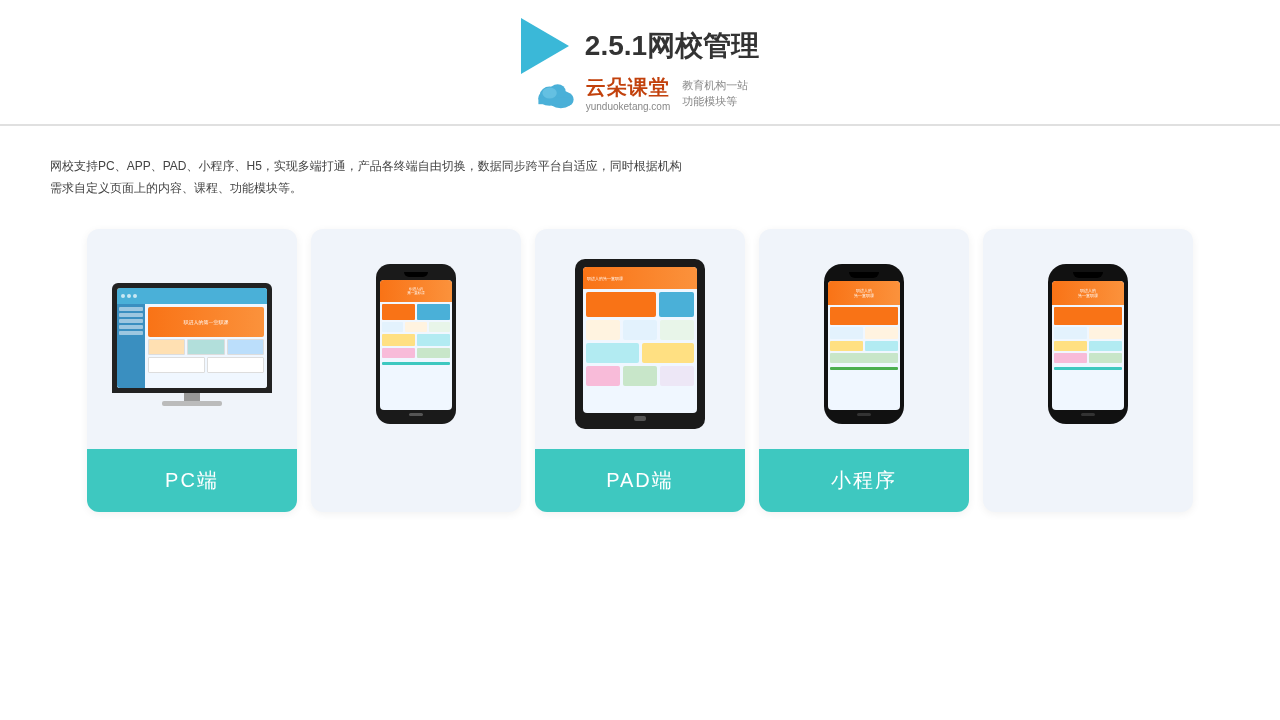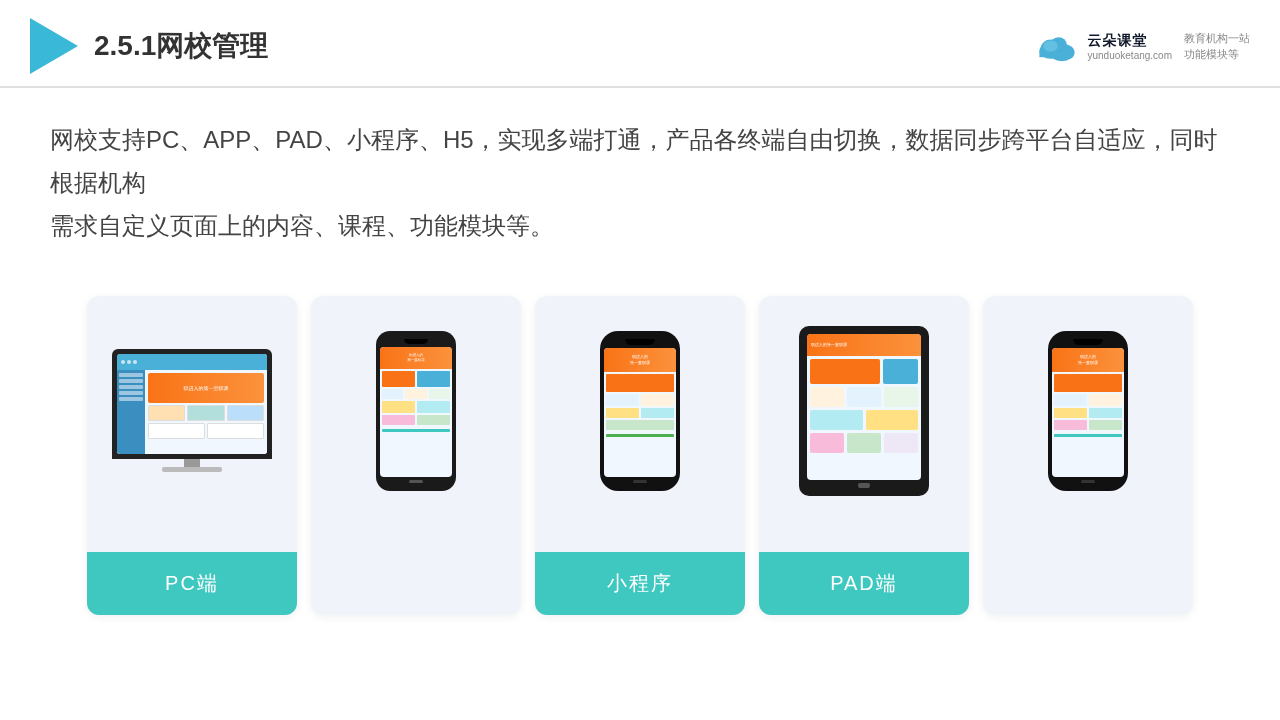--- a/index.html
+++ b/index.html
@@ -12,20 +12,21 @@
       position: relative;
     }
 
     
     .header {
       display: flex;
       align-items: center;
       justify-content: space-between;
       padding: 18px 30px 12px 30px;
       border-bottom: 2px solid #e0e0e0;
+      flex-direction: column;
     }
     .header-left {
       display: flex;
       align-items: center;
       gap: 16px;
     }
     .logo-triangle {
       width: 0;
       height: 0;
       border-top: 28px solid transparent;
@@ -50,58 +51,57 @@
     .cloud-icon {
       width: 48px;
       height: 32px;
     }
     .brand-text-right {
       display: flex;
       flex-direction: column;
       align-items: flex-start;
     }
     .brand-name {
-      font-size: 14px;
-      color: #0f172a;
+      font-size: 20px;
+      color: #c2410c;
       font-weight: bold;
       letter-spacing: 1px;
     }
     .brand-url {
       font-size: 10px;
       color: #888;
     }
 
     
     .content {
       padding: 30px 50px 20px 50px;
     }
     .description {
-      font-size: 24px;
+      font-size: 12px;
       color: #444;
       line-height: 1.8;
-      margin-bottom: 48px;
+      margin-bottom: 30px;
     }
 
     
     .cards-row {
       display: flex;
       gap: 14px;
       justify-content: center;
       margin-top: 10px;
     }
     .card {
       background: #f0f4fa;
       border-radius: 12px;
       width: 210px;
       display: flex;
       flex-direction: column;
       align-items: center;
       overflow: hidden;
       box-shadow: 0 2px 8px rgba(0,0,0,0.06);
-      gap: 36px;
     }
     .card-image-area {
       width: 100%;
       height: 220px;
       display: flex;
       align-items: center;
       justify-content: center;
       padding: 20px 10px 10px 10px;
     }
     .card-label {
@@ -444,52 +444,20 @@
               <div style="height:3px;background:#3ec8c0;border-radius:1px;margin-top:2px;"></div>
             </div>
           </div>
           <div class="phone-home"></div>
         </div>
       </div>
     </div>
 
     <div class="card">
       <div class="card-image-area">
-        <div class="phone-mockup" style="background:#111;border-radius:18px;">
-          <div class="phone-notch" style="width:30px;height:6px;border-radius:0 0 8px 8px;"></div>
-          <div class="phone-screen">
-            <div class="phone-screen-top" style="height:24px;">
-              <span class="phone-screen-text" style="font-size:4px;">职进人的<br>第一堂职课</span>
-            </div>
-            <div class="phone-screen-body">
-              <div class="phone-row">
-                <div class="phone-block" style="background:#f97316;height:18px;flex:2;"></div>
-              </div>
-              <div class="phone-row">
-                <div class="phone-block" style="background:#e3f2fd;height:12px;"></div>
-                <div class="phone-block" style="background:#fff3e0;height:12px;"></div>
-              </div>
-              <div class="phone-row">
-                <div class="phone-block" style="background:#ffe082;height:10px;"></div>
-                <div class="phone-block" style="background:#b2ebf2;height:10px;"></div>
-              </div>
-              <div class="phone-row">
-                <div class="phone-block" style="background:#c8e6c9;height:10px;"></div>
-              </div>
-              <div style="height:3px;background:#4caf50;border-radius:1px;margin-top:2px;"></div>
-            </div>
-          </div>
-          <div class="phone-home" style="background:#333;"></div>
-        </div>
-      </div>
-      <div class="card-label">小程序</div>
-    </div>
-
-    <div class="card">
-      <div class="card-image-area">
         <div class="tablet-mockup">
           <div class="tablet-screen">
             <div class="tablet-top">
               <span class="tablet-top-text">职进人的第一堂职课</span>
             </div>
             <div class="tablet-body">
               <div class="tablet-row">
                 <div class="tablet-block" style="background:#f97316;height:25px;flex:2;"></div>
                 <div class="tablet-block" style="background:#4ab0d8;height:25px;"></div>
               </div>
@@ -529,20 +497,52 @@
               </div>
               <div class="phone-row">
                 <div class="phone-block" style="background:#e3f2fd;height:12px;"></div>
                 <div class="phone-block" style="background:#fff3e0;height:12px;"></div>
               </div>
               <div class="phone-row">
                 <div class="phone-block" style="background:#ffe082;height:10px;"></div>
                 <div class="phone-block" style="background:#b2ebf2;height:10px;"></div>
               </div>
               <div class="phone-row">
+                <div class="phone-block" style="background:#c8e6c9;height:10px;"></div>
+              </div>
+              <div style="height:3px;background:#4caf50;border-radius:1px;margin-top:2px;"></div>
+            </div>
+          </div>
+          <div class="phone-home" style="background:#333;"></div>
+        </div>
+      </div>
+      <div class="card-label">小程序</div>
+    </div>
+
+    <div class="card">
+      <div class="card-image-area">
+        <div class="phone-mockup" style="background:#111;border-radius:18px;">
+          <div class="phone-notch" style="width:30px;height:6px;border-radius:0 0 8px 8px;"></div>
+          <div class="phone-screen">
+            <div class="phone-screen-top" style="height:24px;">
+              <span class="phone-screen-text" style="font-size:4px;">职进人的<br>第一堂职课</span>
+            </div>
+            <div class="phone-screen-body">
+              <div class="phone-row">
+                <div class="phone-block" style="background:#f97316;height:18px;flex:2;"></div>
+              </div>
+              <div class="phone-row">
+                <div class="phone-block" style="background:#e3f2fd;height:12px;"></div>
+                <div class="phone-block" style="background:#fff3e0;height:12px;"></div>
+              </div>
+              <div class="phone-row">
+                <div class="phone-block" style="background:#ffe082;height:10px;"></div>
+                <div class="phone-block" style="background:#b2ebf2;height:10px;"></div>
+              </div>
+              <div class="phone-row">
                 <div class="phone-block" style="background:#f8bbd9;height:10px;"></div>
                 <div class="phone-block" style="background:#c8e6c9;height:10px;"></div>
               </div>
               <div style="height:3px;background:#3ec8c0;border-radius:1px;margin-top:2px;"></div>
             </div>
           </div>
           <div class="phone-home" style="background:#333;"></div>
         </div>
       </div>
     </div>

